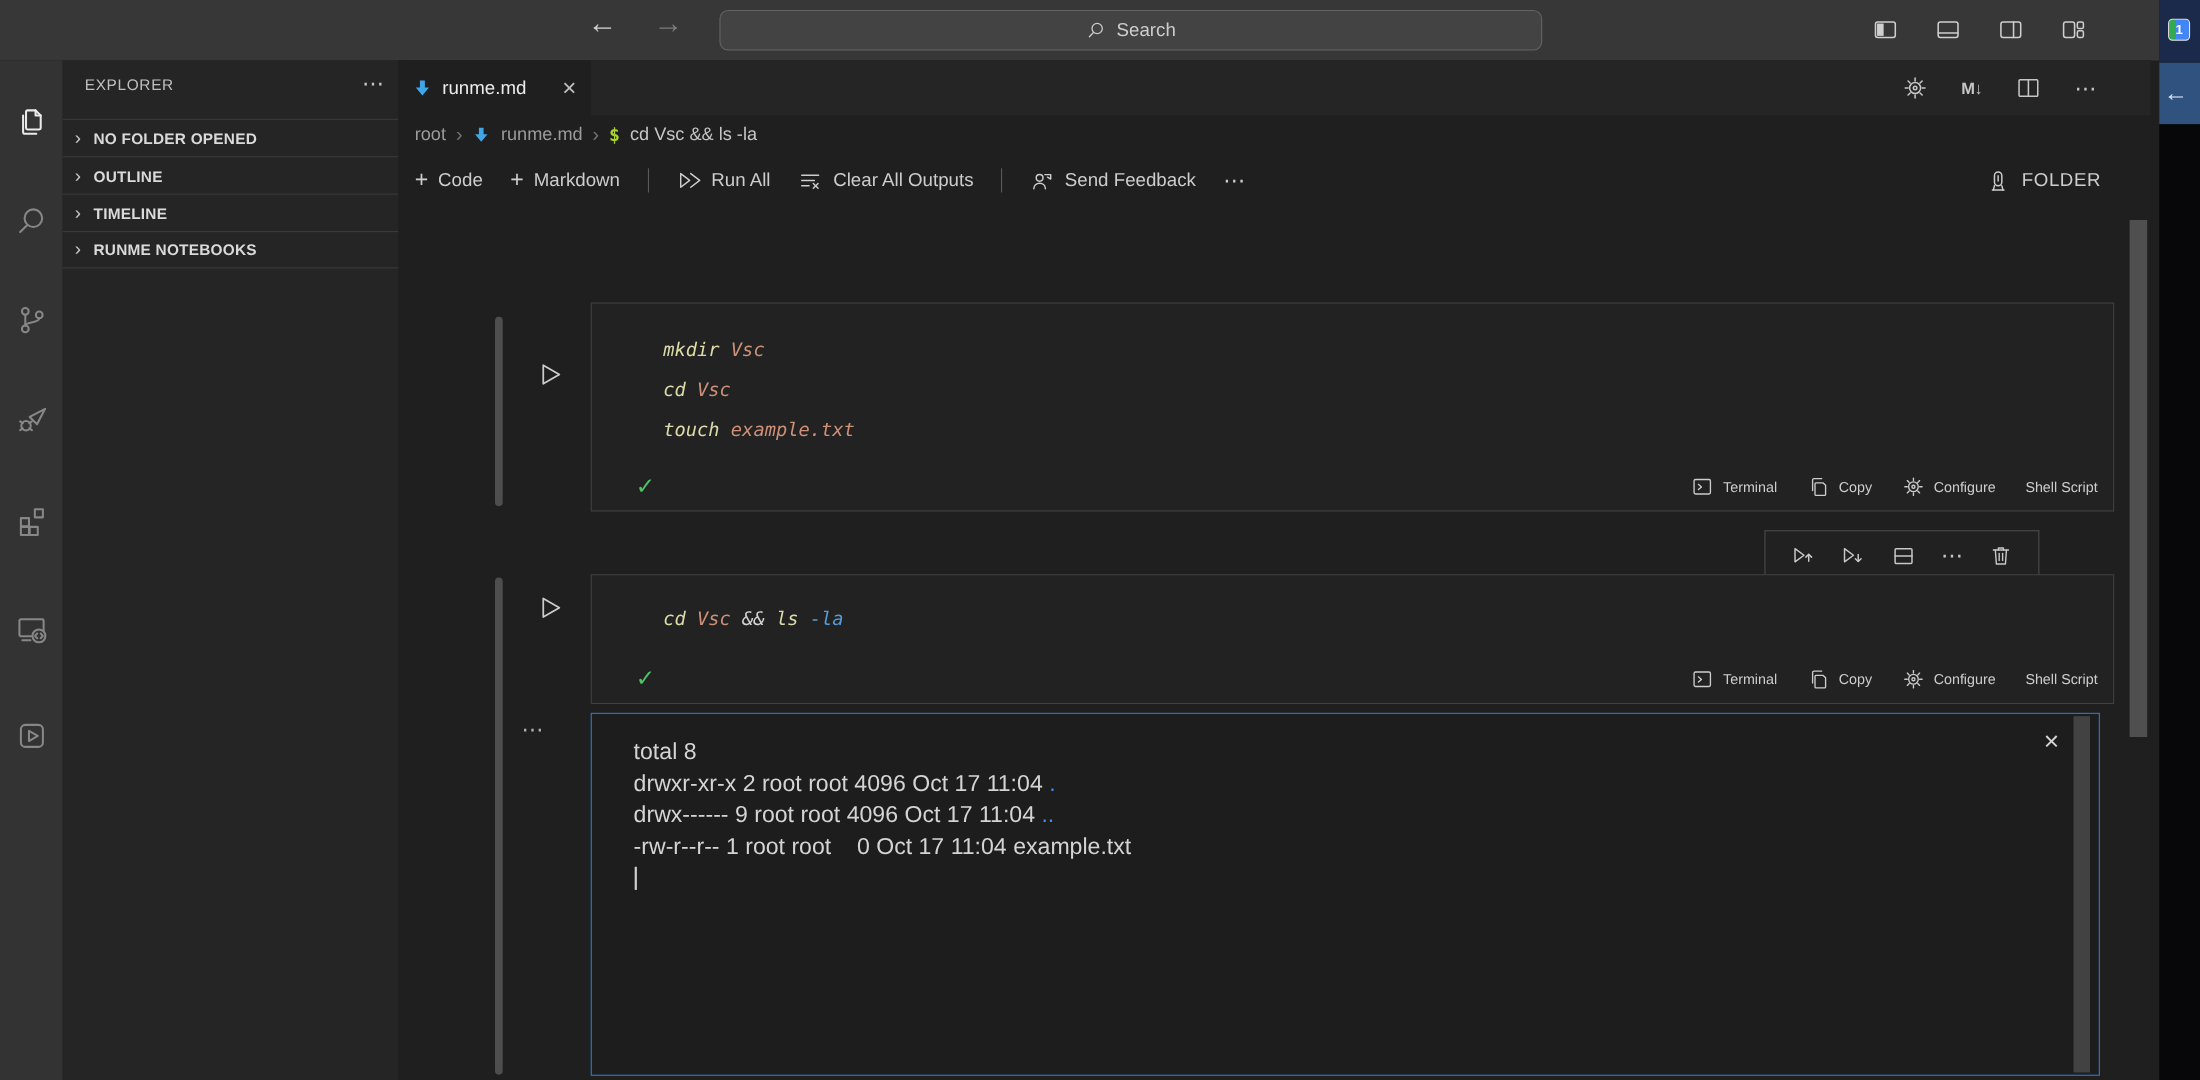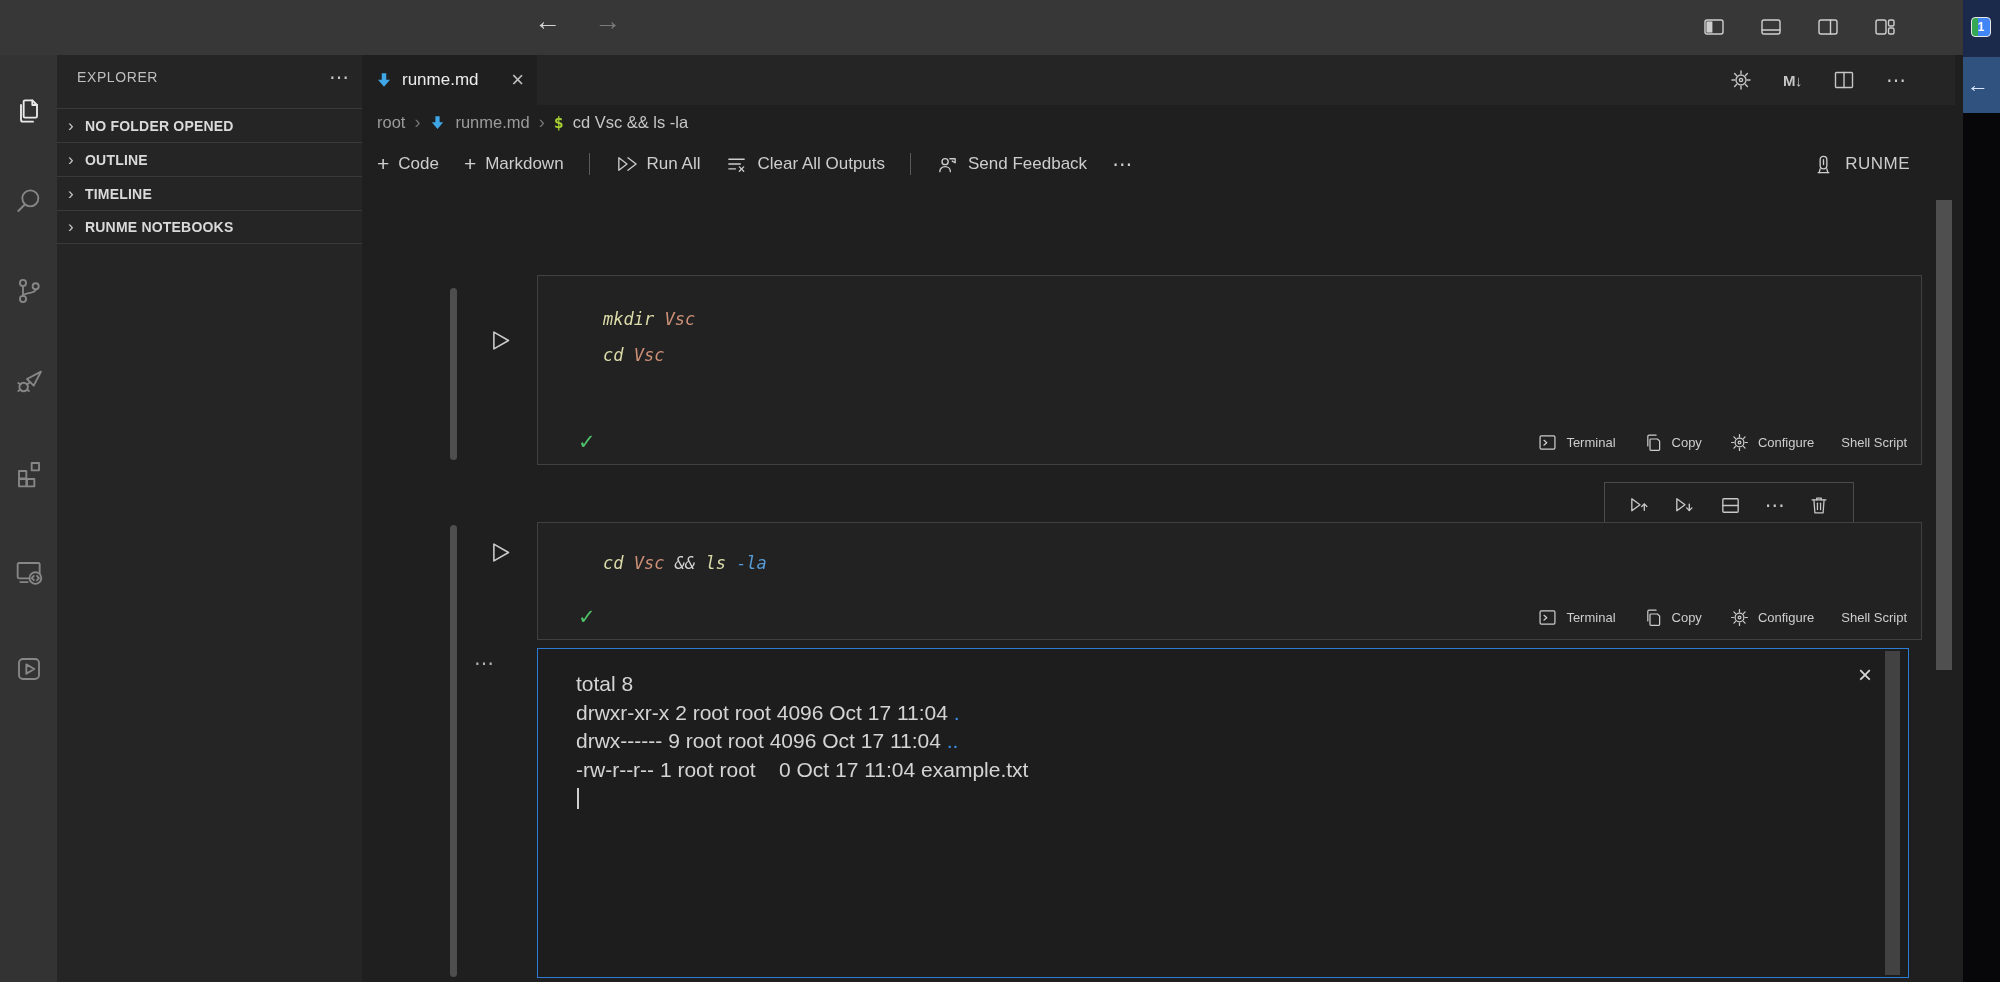--- a/index.html
+++ b/index.html
@@ -122,20 +122,29 @@
   .nb-scrollbar { position:absolute; left:1574px; top:145px; width:16px; height:470px; background:#4f4f4f; }
 </style>
 </head>
 <body>
 
 <div class="canvas">
 
   <div class="titlebar">
     <span class="nav-back">←</span>
     <span class="nav-fwd">→</span>
+    <div class="searchbox">
+      <span>
+        <svg width="20" height="20" viewBox="0 0 24 24" class="icon-stroke" stroke-width="1.6">
+            <circle cx="12.5" cy="9.5" r="5.6"></circle>
+            <line x1="8.5" y1="13.9" x2="4" y2="18.5"></line>
+          </svg>
+      </span>
+      <span class="search-label">Search</span>
+    </div>
     <div class="win-icons">
       <span>
         <svg width="24" height="24" viewBox="0 0 24 24" class="icon-stroke">
             <rect x="3" y="5" width="18" height="14" rx="2"></rect>
             <rect x="4.4" y="6.4" width="6" height="11.2" fill="currentColor" stroke="none"></rect>
           </svg>
       </span>
       <span>
         <svg width="24" height="24" viewBox="0 0 24 24" class="icon-stroke">
             <rect x="3" y="5" width="18" height="14" rx="2"></rect>
@@ -340,32 +349,32 @@
       <span class="tb-spacer"></span>
       <span class="tb-brand">
         <span>
           <svg width="23" height="23" viewBox="0 0 24 24" class="icon-stroke">
               <rect x="8.5" y="3.5" width="7" height="13" rx="3.5"></rect>
               <line x1="12" y1="7" x2="12" y2="12"></line>
               <path d="M6.5 20.5h11"></path>
               <path d="M8.5 16.5l-1 4M15.5 16.5l1 4"></path>
             </svg>
         </span>
-        <span>RUNME</span>
+        <span>FOLDER</span>
       </span>
     </div>
 
     <div class="focus-bar focus-bar-1"></div>
     <span class="run-btn run-btn-1">
       <svg width="27" height="27" viewBox="0 0 24 24" class="icon-stroke" stroke-width="1.5">
           <path d="M7 4.5v15l13-7.5z"></path>
         </svg>
     </span>
     <div class="cell cell-1">
-      <div class="cell-code"><div class="code-line"><span class="tok-cmd">mkdir </span><span class="tok-str">Vsc</span></div><div class="code-line"><span class="tok-cmd">cd </span><span class="tok-str">Vsc</span></div></div>
+      <div class="cell-code"><div class="code-line"><span class="tok-cmd">mkdir </span><span class="tok-str">Vsc</span></div><div class="code-line"><span class="tok-cmd">cd </span><span class="tok-str">Vsc</span></div><div class="code-line"><span class="tok-cmd">touch </span><span class="tok-str">example.txt</span></div></div>
       <div class="cell-status">
         <span class="status-check">✓</span>
         <span class="status-right">
           <span class="status-item">
             <span>
               <svg width="21" height="21" viewBox="0 0 24 24" class="icon-stroke">
                   <rect x="3.5" y="4.5" width="17" height="15" rx="1.5"></rect>
                   <path d="M8 9.5l3.2 2.7L8 14.9"></path>
                 </svg>
             </span>

